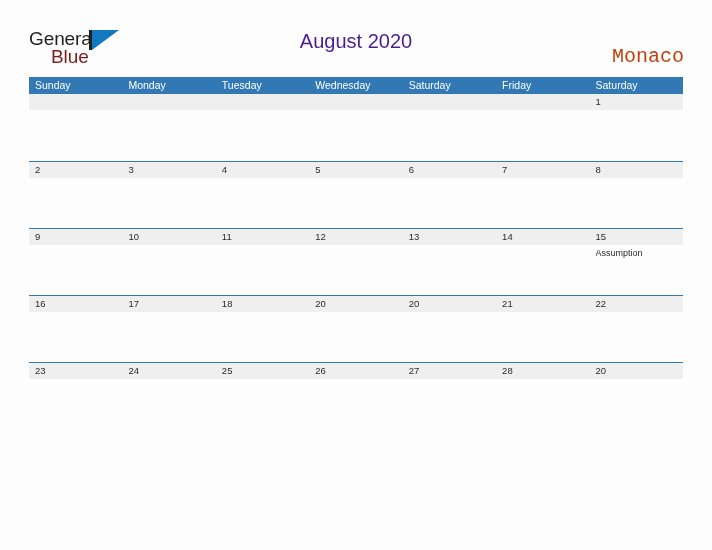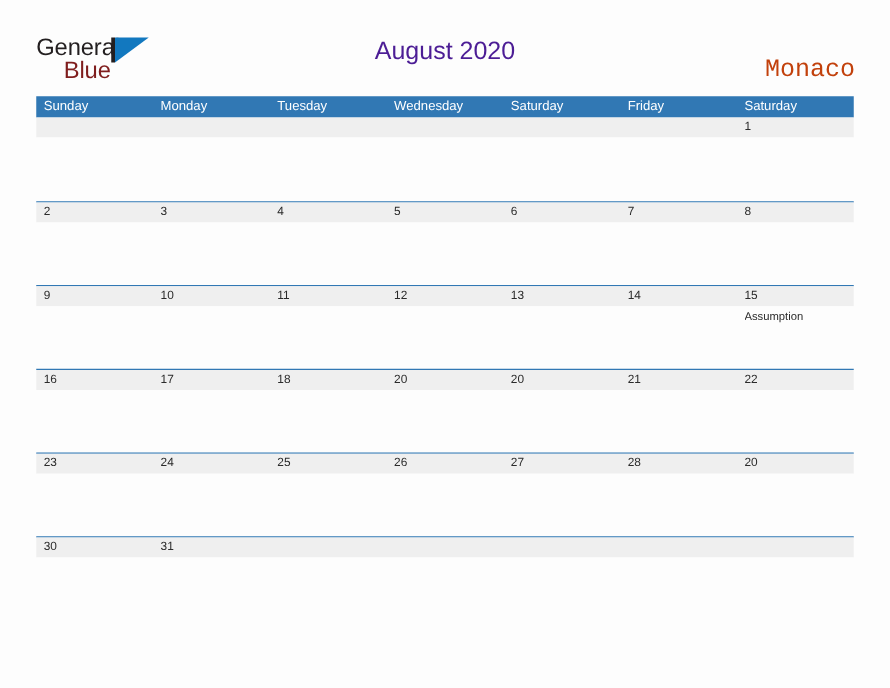--- a/index.html
+++ b/index.html
@@ -298,36 +298,16 @@
           <div class="event-strip">
             <div class="day-events"></div>
             <div class="day-events"></div>
             <div class="day-events"></div>
             <div class="day-events"></div>
             <div class="day-events"></div>
             <div class="day-events"></div>
             <div class="day-events"></div>
           </div>
         </div>
-        <div class="week-row">
-          <div class="day-strip">
-            <div class="day-num">30</div>
-            <div class="day-num">31</div>
-            <div class="day-num"></div>
-            <div class="day-num"></div>
-            <div class="day-num"></div>
-            <div class="day-num"></div>
-            <div class="day-num"></div>
-          </div>
-          <div class="event-strip">
-            <div class="day-events"></div>
-            <div class="day-events"></div>
-            <div class="day-events"></div>
-            <div class="day-events"></div>
-            <div class="day-events"></div>
-            <div class="day-events"></div>
-            <div class="day-events"></div>
-          </div>
-        </div>
       </div>
 
   </div>
 </div>
 
 </body></html>

